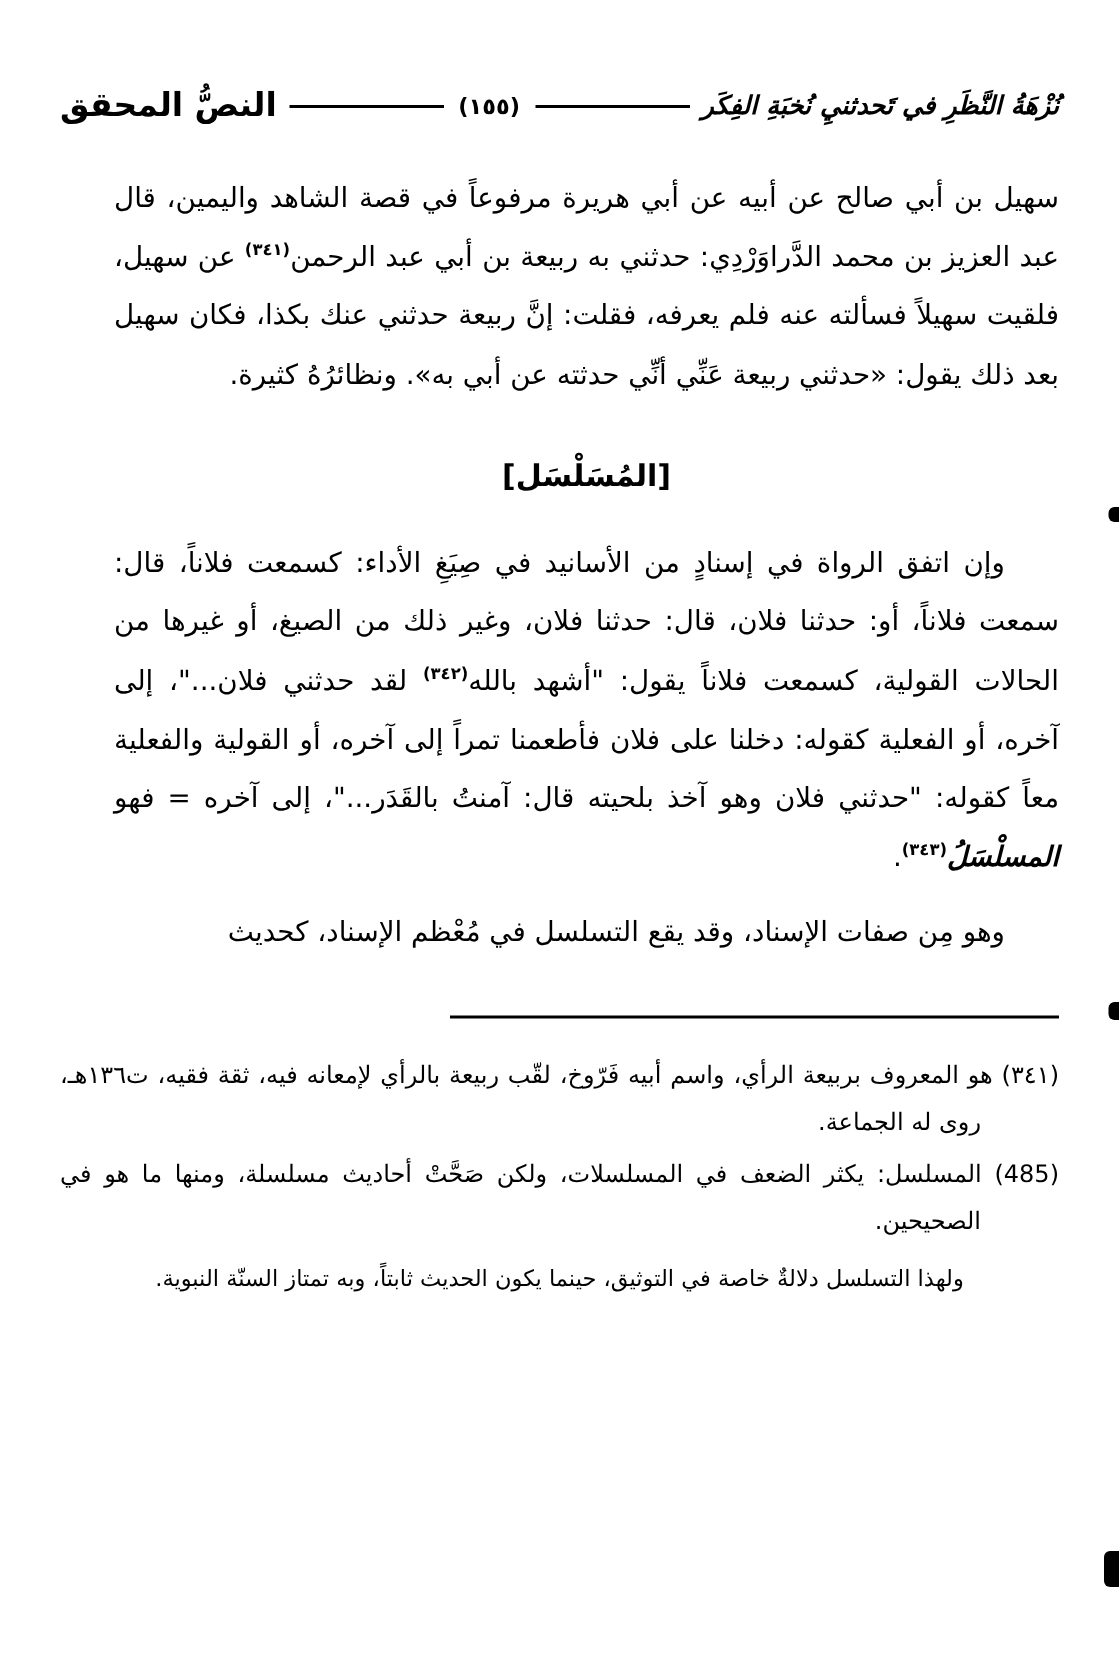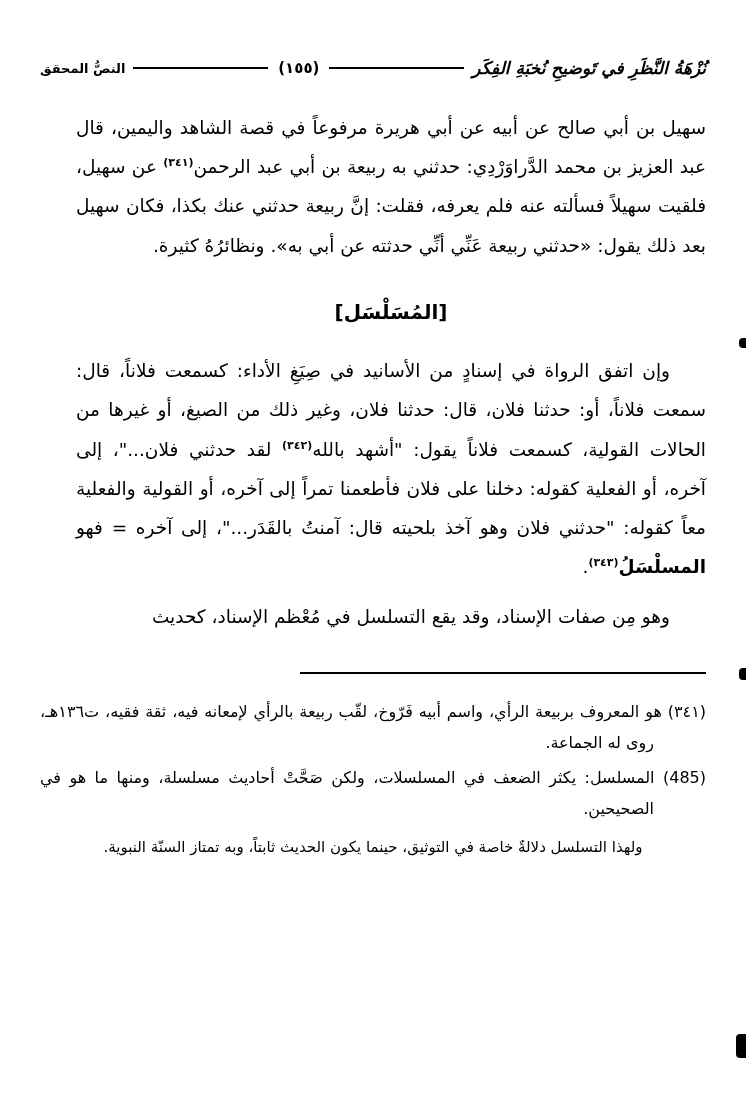--- a/index.html
+++ b/index.html
@@ -20,21 +20,21 @@
 
   
   .header {
     display: flex;
     align-items: center;
     gap: 8px;
     font-weight: bold;
   }
   .h-title { white-space: nowrap; }
   .h-title.book { font-size: 17px; font-style: italic; }
-  .h-title.section { font-size: 13px; }
+  .h-title.section { font-size: 22px; }
   .rule { flex: 1 1 auto; height: 0; border-top: 2.5px solid #000; }
   .page-num { font-size: 15px; padding: 0 2px; font-weight: bold; }
 
   
   .body-text {
     margin-top: 30px;
     font-size: 18.5px;
     line-height: 2.12;
     text-align: justify;
     margin-left: 36px;
@@ -42,21 +42,21 @@
   .para { margin: 0 0 10px; }
   .para.indent { text-indent: 36px; }
   sup.fnref { font-size: 11px; line-height: 0; font-weight: bold; }
   .section-heading {
     text-align: center;
     font-size: 20px;
     font-weight: bold;
     margin: 26px 0 18px;
     text-indent: 0;
   }
-  .term { font-weight: bold; }
+  .term { font-weight: bold; font-style: italic; }
 
   
   .footnote-sep {
     border-top: 2px solid #000;
     width: 61%;
     margin: 36px 0 22px auto;
   }
   .footnotes {
     font-size: 16px;
     line-height: 1.95;
@@ -91,21 +91,21 @@
 
 <div class="page">
 
   <div class="edge-mark mark-1"></div>
   <div class="edge-mark mark-2"></div>
   <div class="edge-mark mark-3"></div>
 
   <div class="content">
 
     <div class="header">
-      <span class="h-title book">نُزْهَةُ النَّظَرِ في تَوضيحِ نُخبَةِ الفِكَر</span>
+      <span class="h-title book">نُزْهَةُ النَّظَرِ في تَحدثنيِ نُخبَةِ الفِكَر</span>
       <span class="rule"></span>
       <span class="page-num">(١٥٥)</span>
       <span class="rule"></span>
       <span class="h-title section">النصُّ المحقق</span>
     </div>
 
     <div class="body-text">
 
       <p class="para"><span>سهيل بن أبي صالح عن أبيه عن أبي هريرة مرفوعاً في قصة الشاهد واليمين، قال عبد العزيز بن محمد الدَّراوَرْدِي: حدثني به ربيعة بن أبي عبد الرحمن</span><sup class="fnref">(٣٤١)</sup><span> عن سهيل، فلقيت سهيلاً فسألته عنه فلم يعرفه، فقلت: إنَّ ربيعة حدثني عنك بكذا، فكان سهيل بعد ذلك يقول: «حدثني ربيعة عَنِّي أنِّي حدثته عن أبي به». ونظائرُهُ كثيرة.</span></p>
 

